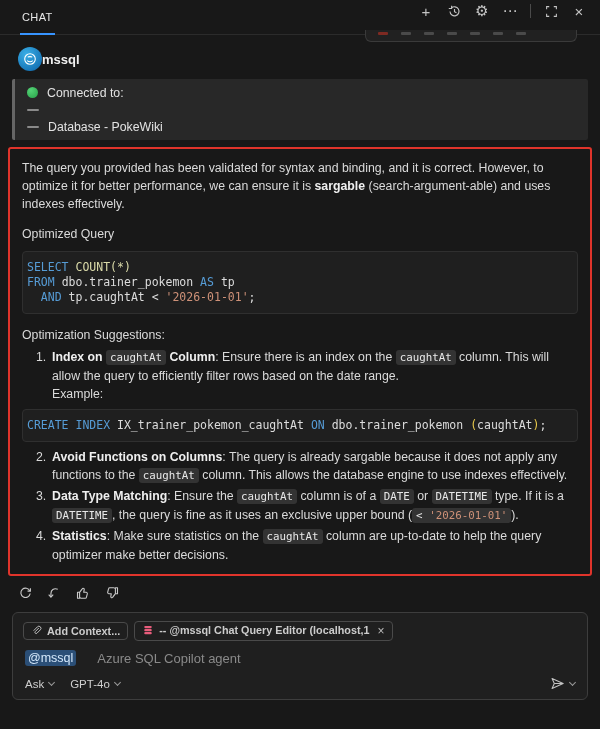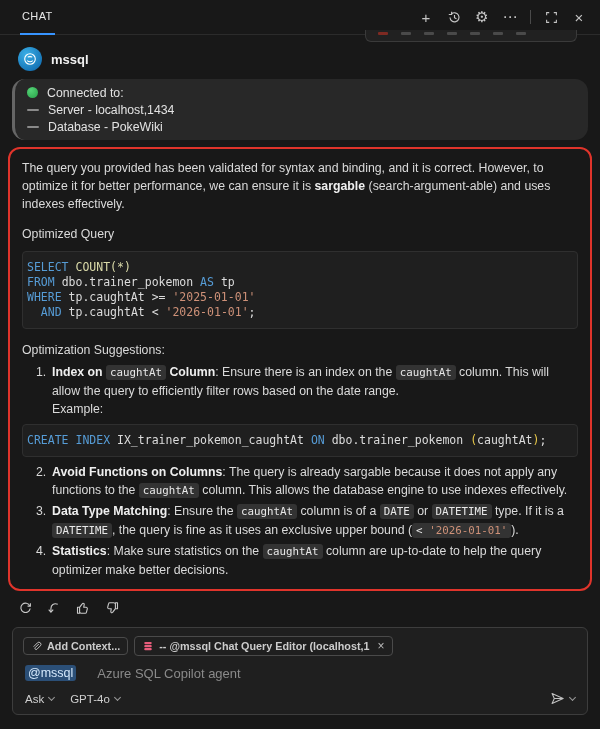--- a/index.html
+++ b/index.html
@@ -1,52 +1,52 @@
 <!DOCTYPE html>
 <html><head>
 <meta charset="utf-8">
 <style>
   *{box-sizing:border-box;margin:0;padding:0}
   html,body{width:600px;height:729px;overflow:hidden}
   body{background:#181818;color:#d6d6d6;font-family:"Liberation Sans","DejaVu Sans",sans-serif;position:relative}
 
   
-  .titlebar{height:35px;display:flex;align-items:center;justify-content:space-between;
+  .titlebar{height:35px;display:flex;align-items:flex-start;justify-content:space-between;
     padding:0 10px 0 20px;border-bottom:1px solid #2b2b2b;background:#181818;position:relative;z-index:2}
   .tab{height:35px;display:flex;align-items:center;font-size:11px;letter-spacing:.4px;color:#e7e7e7;
     border-bottom:2px solid #3794ff;padding:0 2px}
   .tb-actions{display:flex;align-items:center;gap:6px;color:#c5c5c5}
   .tb-icon{width:22px;height:22px;display:flex;align-items:center;justify-content:center;
     font-size:15px;border-radius:4px;cursor:pointer}
   .tb-icon svg{display:block}
   .sep{width:1px;height:14px;background:#4a4a4a;margin:0 3px}
 
   
   .toolbar-remnant{position:absolute;left:365px;top:30px;width:212px;height:12px;background:#212121;
     border:1px solid #3a3a3a;border-top:none;border-radius:0 0 6px 6px;display:flex;align-items:flex-start;
     gap:13px;padding:2px 12px;z-index:3;overflow:hidden}
   .mark{height:3px;width:10px;border-radius:1px;background:#4a4a4a;flex:none}
   .mark.red{background:#7e2a22}
 
   
   .content{padding:0 12px}
-  .msg-header{display:flex;align-items:center;gap:9px;margin:12px 0 8px 6px}
+  .msg-header{display:flex;align-items:center;margin:12px 0 8px 6px}
   .avatar{width:24px;height:24px;border-radius:50%;flex:none;
     background:radial-gradient(circle at 35% 30%,#39aee6,#0b62a7);display:flex;align-items:center;justify-content:center}
   .agent-name{font-weight:700;font-size:13px;color:#f0f0f0}
 
-  .connected{background:#282828;border-left:3px solid #666;border-radius:13px;
+  .connected{background:#282828;border-left:3px solid #666;border-radius:2px;
     padding:5px 12px;font-size:12.3px;color:#e2e2e2;margin-bottom:7px}
   .crow{display:flex;align-items:center;gap:9px;height:17px}
   .green-dot{width:11px;height:11px;border-radius:50%;flex:none;
     background:radial-gradient(circle at 35% 30%,#55d377,#27a348)}
   .dash{width:12px;height:2px;background:#8a8a8a;border-radius:1px;flex:none}
 
   
-  .response-box{border:2px solid #e0342b;border-radius:12px;margin:0 -4px;padding:6px 12px 8px;
+  .response-box{border:2px solid #e0342b;border-radius:3px;margin:0 -4px;padding:6px 12px 8px;
     font-size:12.3px;line-height:18px;color:#dadada}
   .response-box p{white-space:pre-wrap;margin:4px 0 8px}
   .rb-heading{margin:12px 0 4px}
   b{font-weight:700;color:#efefef}
 
   .codeblock{font-family:"DejaVu Sans Mono","Liberation Mono",monospace;font-size:11.5px;line-height:15px;
     background:#1f1f1f;border:1px solid #2f2f2f;border-radius:4px;padding:8px 4px;margin:8px 0 10px}
   .cl{white-space:pre}
   .kw{color:#569cd6}.fn{color:#dcdcaa}.str{color:#ce9178}.pl{color:#dcdcdc}.par{color:#e9c94a}
 
@@ -61,21 +61,21 @@
   .outdent{margin-left:-30px;margin-top:6px;margin-bottom:6px}
 
   .followup{margin:12px 2px 4px;font-size:12.3px;line-height:18px;white-space:pre-wrap;color:#dadada}
 
   .feedback{display:flex;align-items:center;gap:11px;margin:8px 0 10px 4px;color:#c9c9c9}
   .fb-icon{width:18px;height:18px;display:flex;align-items:center;justify-content:center;cursor:pointer}
 
   
   .composer{border:1px solid #3d3d3d;background:#1f1f1f;border-radius:6px;padding:8px 10px 8px;margin-bottom:10px}
   .pills{display:flex;align-items:center;gap:6px}
-  .pill{display:flex;align-items:center;gap:5px;border:1px solid #4a4a4a;border-radius:4px;
+  .pill{display:flex;align-items:flex-start;gap:5px;border:1px solid #4a4a4a;border-radius:4px;
     padding:2px 7px;font-size:10.8px;font-weight:600;color:#ccc;white-space:nowrap;cursor:pointer}
   .pill .pclose{font-size:12px;font-weight:400;margin-left:3px;color:#bbb}
   .input-line{display:flex;align-items:center;gap:21px;margin:9px 2px 10px;font-size:13px}
   .mention{background:#2b4f77;color:#d4e8fb;padding:1px 3px;border-radius:3px;font-size:12.5px}
   .ghost{color:#8a8a8a}
   .controls{display:flex;align-items:center;gap:16px;margin:0 2px;color:#cfcfcf;font-size:11.5px}
   .dropdown{display:flex;align-items:center;gap:5px;cursor:pointer}
   .chevron{width:5px;height:5px;border-right:1.2px solid #9a9a9a;border-bottom:1.2px solid #9a9a9a;
     transform:rotate(45deg);margin-top:-3px;flex:none}
   .send{margin-left:auto;display:flex;align-items:center;gap:5px;color:#c3c3c3;cursor:pointer}
@@ -130,37 +130,35 @@
     <span class="agent-name">mssql</span>
   </div>
 
   <div class="connected">
     <div class="crow">
         <span class="green-dot"></span>
         <span>Connected to:</span>
       </div>
     <div class="crow">
         <span class="dash"></span>
-        <span>Server - localhost,1434</span>
       </div>
     <div class="crow">
         <span class="dash"></span>
         <span>Database - PokeWiki</span>
       </div>
   </div>
 
   <div class="response-box">
     <p><span>The query you provided has been validated for syntax and binding, and it is correct. However, to optimize it for better performance, we can ensure it is </span><b>sargable</b><span> (search-argument-able) and uses indexes effectively.</span></p>
 
     <div class="rb-heading">Optimized Query</div>
 
     <div class="codeblock">
       <div class="cl"><span class="kw">SELECT</span><span class="fn"> COUNT(*)</span></div>
       <div class="cl"><span class="kw">FROM</span><span class="pl"> dbo.trainer_pokemon </span><span class="kw">AS</span><span class="pl"> tp</span></div>
-      <div class="cl"><span class="kw">WHERE</span><span class="pl"> tp.caughtAt &gt;= </span><span class="str">'2025-01-01'</span></div>
       <div class="cl"><span class="pl">  </span><span class="kw">AND</span><span class="pl"> tp.caughtAt &lt; </span><span class="str">'2026-01-01'</span><span class="pl">;</span></div>
     </div>
 
     <div class="rb-heading">Optimization Suggestions:</div>
 
     <ol class="olist">
       <li><span class="num">1.</span><b>Index on </b><code class="chip">caughtAt</code><b> Column</b><span>: Ensure there is an index on the </span><code class="chip">caughtAt</code><span> column. This will allow the query to efficiently filter rows based on the date range.</span><div class="example">Example:</div><div class="codeblock outdent"><div class="cl"><span class="kw">CREATE INDEX</span><span class="pl"> IX_trainer_pokemon_caughtAt </span><span class="kw">ON</span><span class="pl"> dbo.trainer_pokemon </span><span class="par">(</span><span class="pl">caughtAt</span><span class="par">)</span><span class="pl">;</span></div></div></li>
       <li><span class="num">2.</span><b>Avoid Functions on Columns</b><span>: The query is already sargable because it does not apply any functions to the </span><code class="chip">caughtAt</code><span> column. This allows the database engine to use indexes effectively.</span></li>
       <li><span class="num">3.</span><b>Data Type Matching</b><span>: Ensure the </span><code class="chip">caughtAt</code><span> column is of a </span><code class="chip">DATE</code><span> or </span><code class="chip">DATETIME</code><span> type. If it is a </span><code class="chip">DATETIME</code><span>, the query is fine as it uses an exclusive upper bound (</span><code class="chip"><span>&lt; </span><span class="str">'2026-01-01'</span></code><span>).</span></li>
       <li><span class="num">4.</span><b>Statistics</b><span>: Make sure statistics on the </span><code class="chip">caughtAt</code><span> column are up-to-date to help the query optimizer make better decisions.</span></li>

